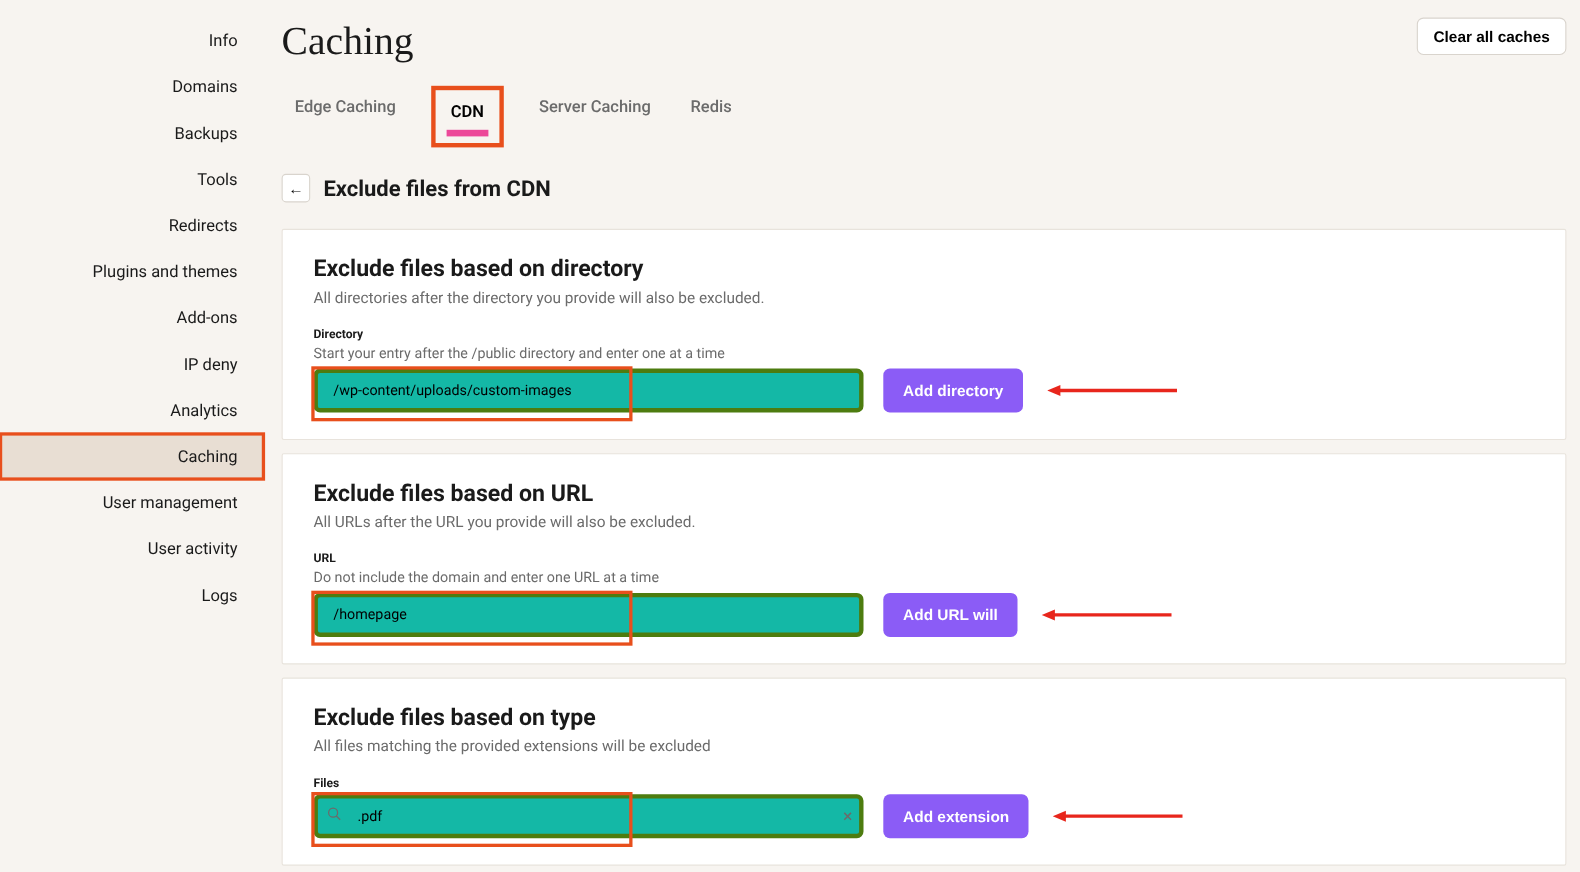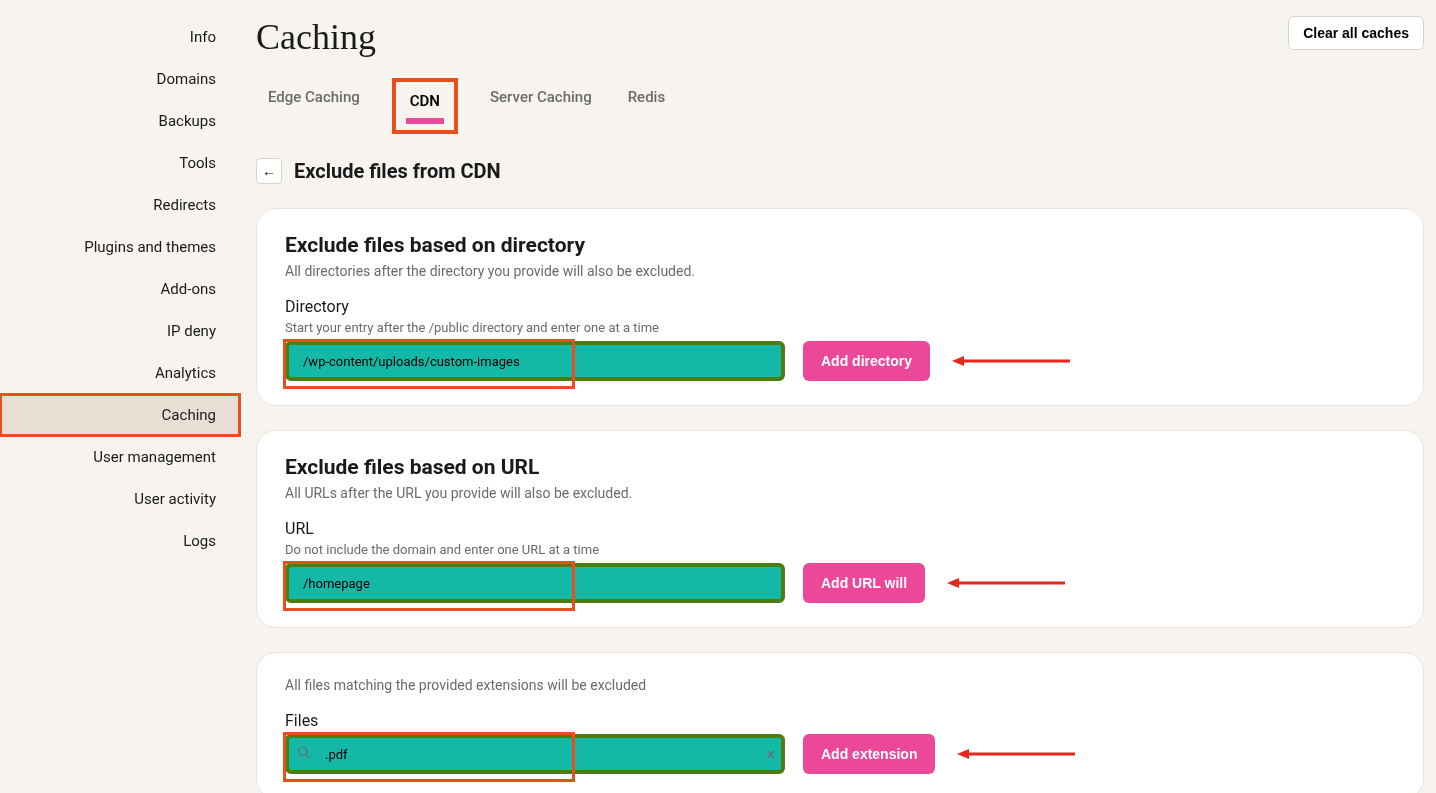--- a/index.html
+++ b/index.html
@@ -99,37 +99,37 @@
     cursor: pointer;
     font-size: 14px;
   }
   .back-title {
     font-size: 20px;
     font-weight: 700;
   }
   .card {
     background: #fff;
     border: 1px solid #e8e3dc;
-    border-radius: 20px;
+    border-radius: 2px;
     padding: 24px 28px;
-    margin-bottom: 24px;
+    margin-bottom: 12px;
   }
   .card h2 {
     font-size: 21px;
     font-weight: 700;
     margin-bottom: 6px;
   }
   .card .desc {
     font-size: 14px;
     color: #6b6b6b;
     margin-bottom: 18px;
   }
   .field-label {
-    font-size: 16px;
-    font-weight: 400;
+    font-size: 11px;
+    font-weight: 700;
     margin-bottom: 4px;
   }
   .field-hint {
     font-size: 13px;
     color: #6b6b6b;
     margin-bottom: 6px;
   }
   .input-row {
     display: flex;
     align-items: center;
@@ -179,21 +179,21 @@
   .clear-x {
     position: absolute;
     right: 10px;
     top: 50%;
     transform: translateY(-50%);
     color: #6b6b6b;
     font-size: 16px;
     cursor: pointer;
   }
   .black-btn {
-    background: #ec4899;
+    background: #8b5cf6;
     color: #fff;
     border: none;
     border-radius: 6px;
     padding: 0 18px;
     height: 40px;
     font-size: 14px;
     font-weight: 600;
     cursor: pointer;
   }
   .arrow-annotation {
@@ -280,20 +280,21 @@
       <span class="arrow-annotation">
         <svg width="120" height="12" viewBox="0 0 120 12">
             <line x1="10" y1="6" x2="118" y2="6" stroke="#e8261c" stroke-width="3"></line>
             <polygon points="0,6 12,1 12,11" fill="#e8261c"></polygon>
           </svg>
       </span>
     </div>
   </section>
 
   <section class="card">
+    <h2>Exclude files based on type</h2>
     <p class="desc">All files matching the provided extensions will be excluded</p>
     <div class="field-label">Files</div>
     <div class="input-row">
       <div class="input-highlight">
         <div class="search-input-wrap">
           <span class="search-icon-el">
             <svg width="14" height="14" viewBox="0 0 24 24" fill="none" stroke="currentColor" stroke-width="2">
                 <circle cx="10" cy="10" r="7"></circle>
                 <line x1="21" y1="21" x2="15" y2="15"></line>
               </svg>

